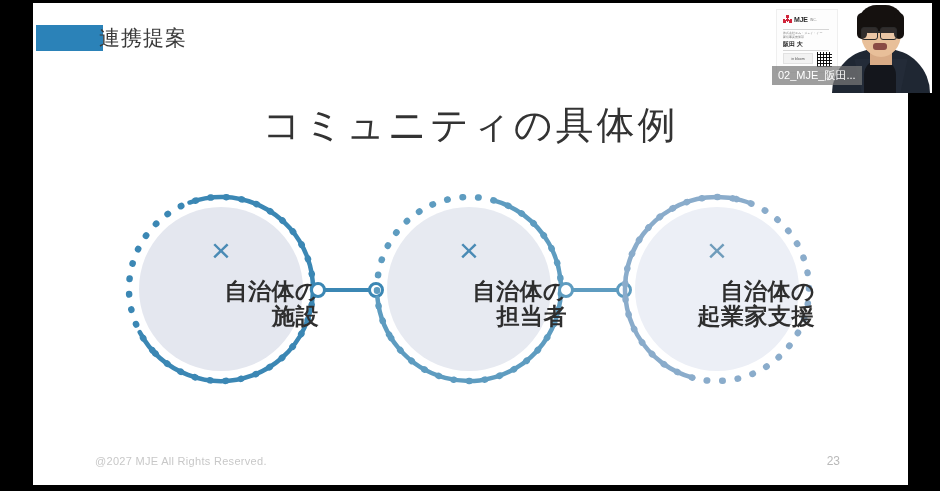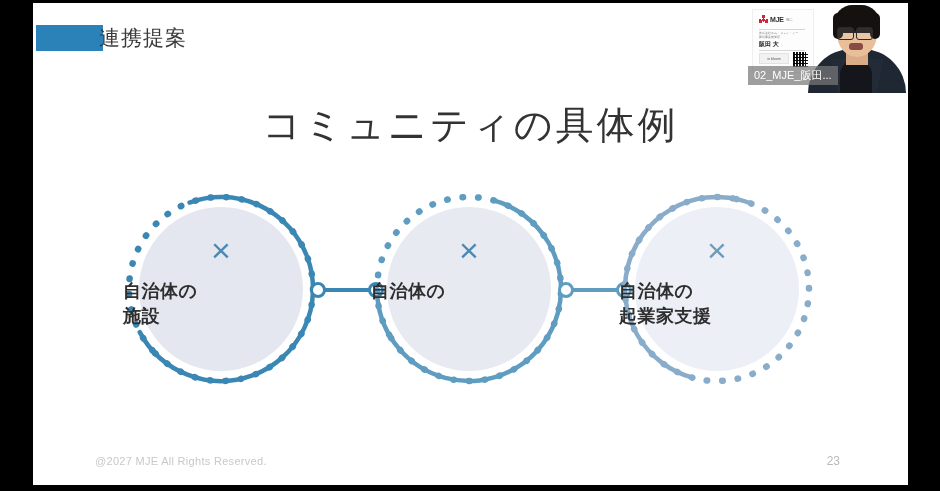--- a/index.html
+++ b/index.html
@@ -125,22 +125,22 @@
     color: #4a8bb5;
     font-weight: 300;
   }
   .node-3 .node-x { color: #6f9cbb; }
 
   .node-label {
     position: absolute;
     left: 0;
     top: 88px;
     width: 100%;
-    text-align: left;
-    font-size: 18px;
+    text-align: right;
+    font-size: 23px;
     line-height: 25px;
     color: #2e2e2e;
     font-weight: bold;
     letter-spacing: 0.5px;
   }
   .node-label .line2 { display: block; }
 
   
   .connector {
     position: absolute;
@@ -199,21 +199,21 @@
     font-weight: bold;
     color: transparent;
     -webkit-text-stroke: 1.5px #ececec;
     pointer-events: none;
     user-select: none;
   }
 
   
   #video-tile {
     position: absolute;
-    left: 748px;
+    left: 772px;
     top: 3px;
     width: 160px;
     height: 90px;
     overflow: hidden;
     background: #d9dde2;
   }
   #video-bg {
     position: absolute;
     inset: 0;
     background: #ffffff;
@@ -466,20 +466,21 @@
 
       <div class="node node-2">
         <svg class="node-ring" viewBox="0 0 196 196">
           <circle cx="98" cy="98" r="92" fill="none" stroke="#5e9cc0" stroke-width="4.5" stroke-linecap="round" stroke-dasharray="400 178" transform="rotate(-75 98 98)"></circle>
           <circle cx="98" cy="98" r="92" fill="none" stroke="#5e9cc0" stroke-width="6.5" stroke-linecap="round" transform="rotate(150 98 98)" style="stroke-dasharray:0.5 15"></circle>
         </svg>
         <div class="node-disc"></div>
         <div class="node-x">×</div>
         <div class="node-label">
           <span>自治体の</span>
+          <span class="line2">担当者</span>
         </div>
       </div>
 
       <div class="connector connector-2">
         <div class="conn-line"></div>
         <div class="conn-dot left"></div>
         <div class="conn-dot right"></div>
       </div>
 
       <div class="node node-3">

